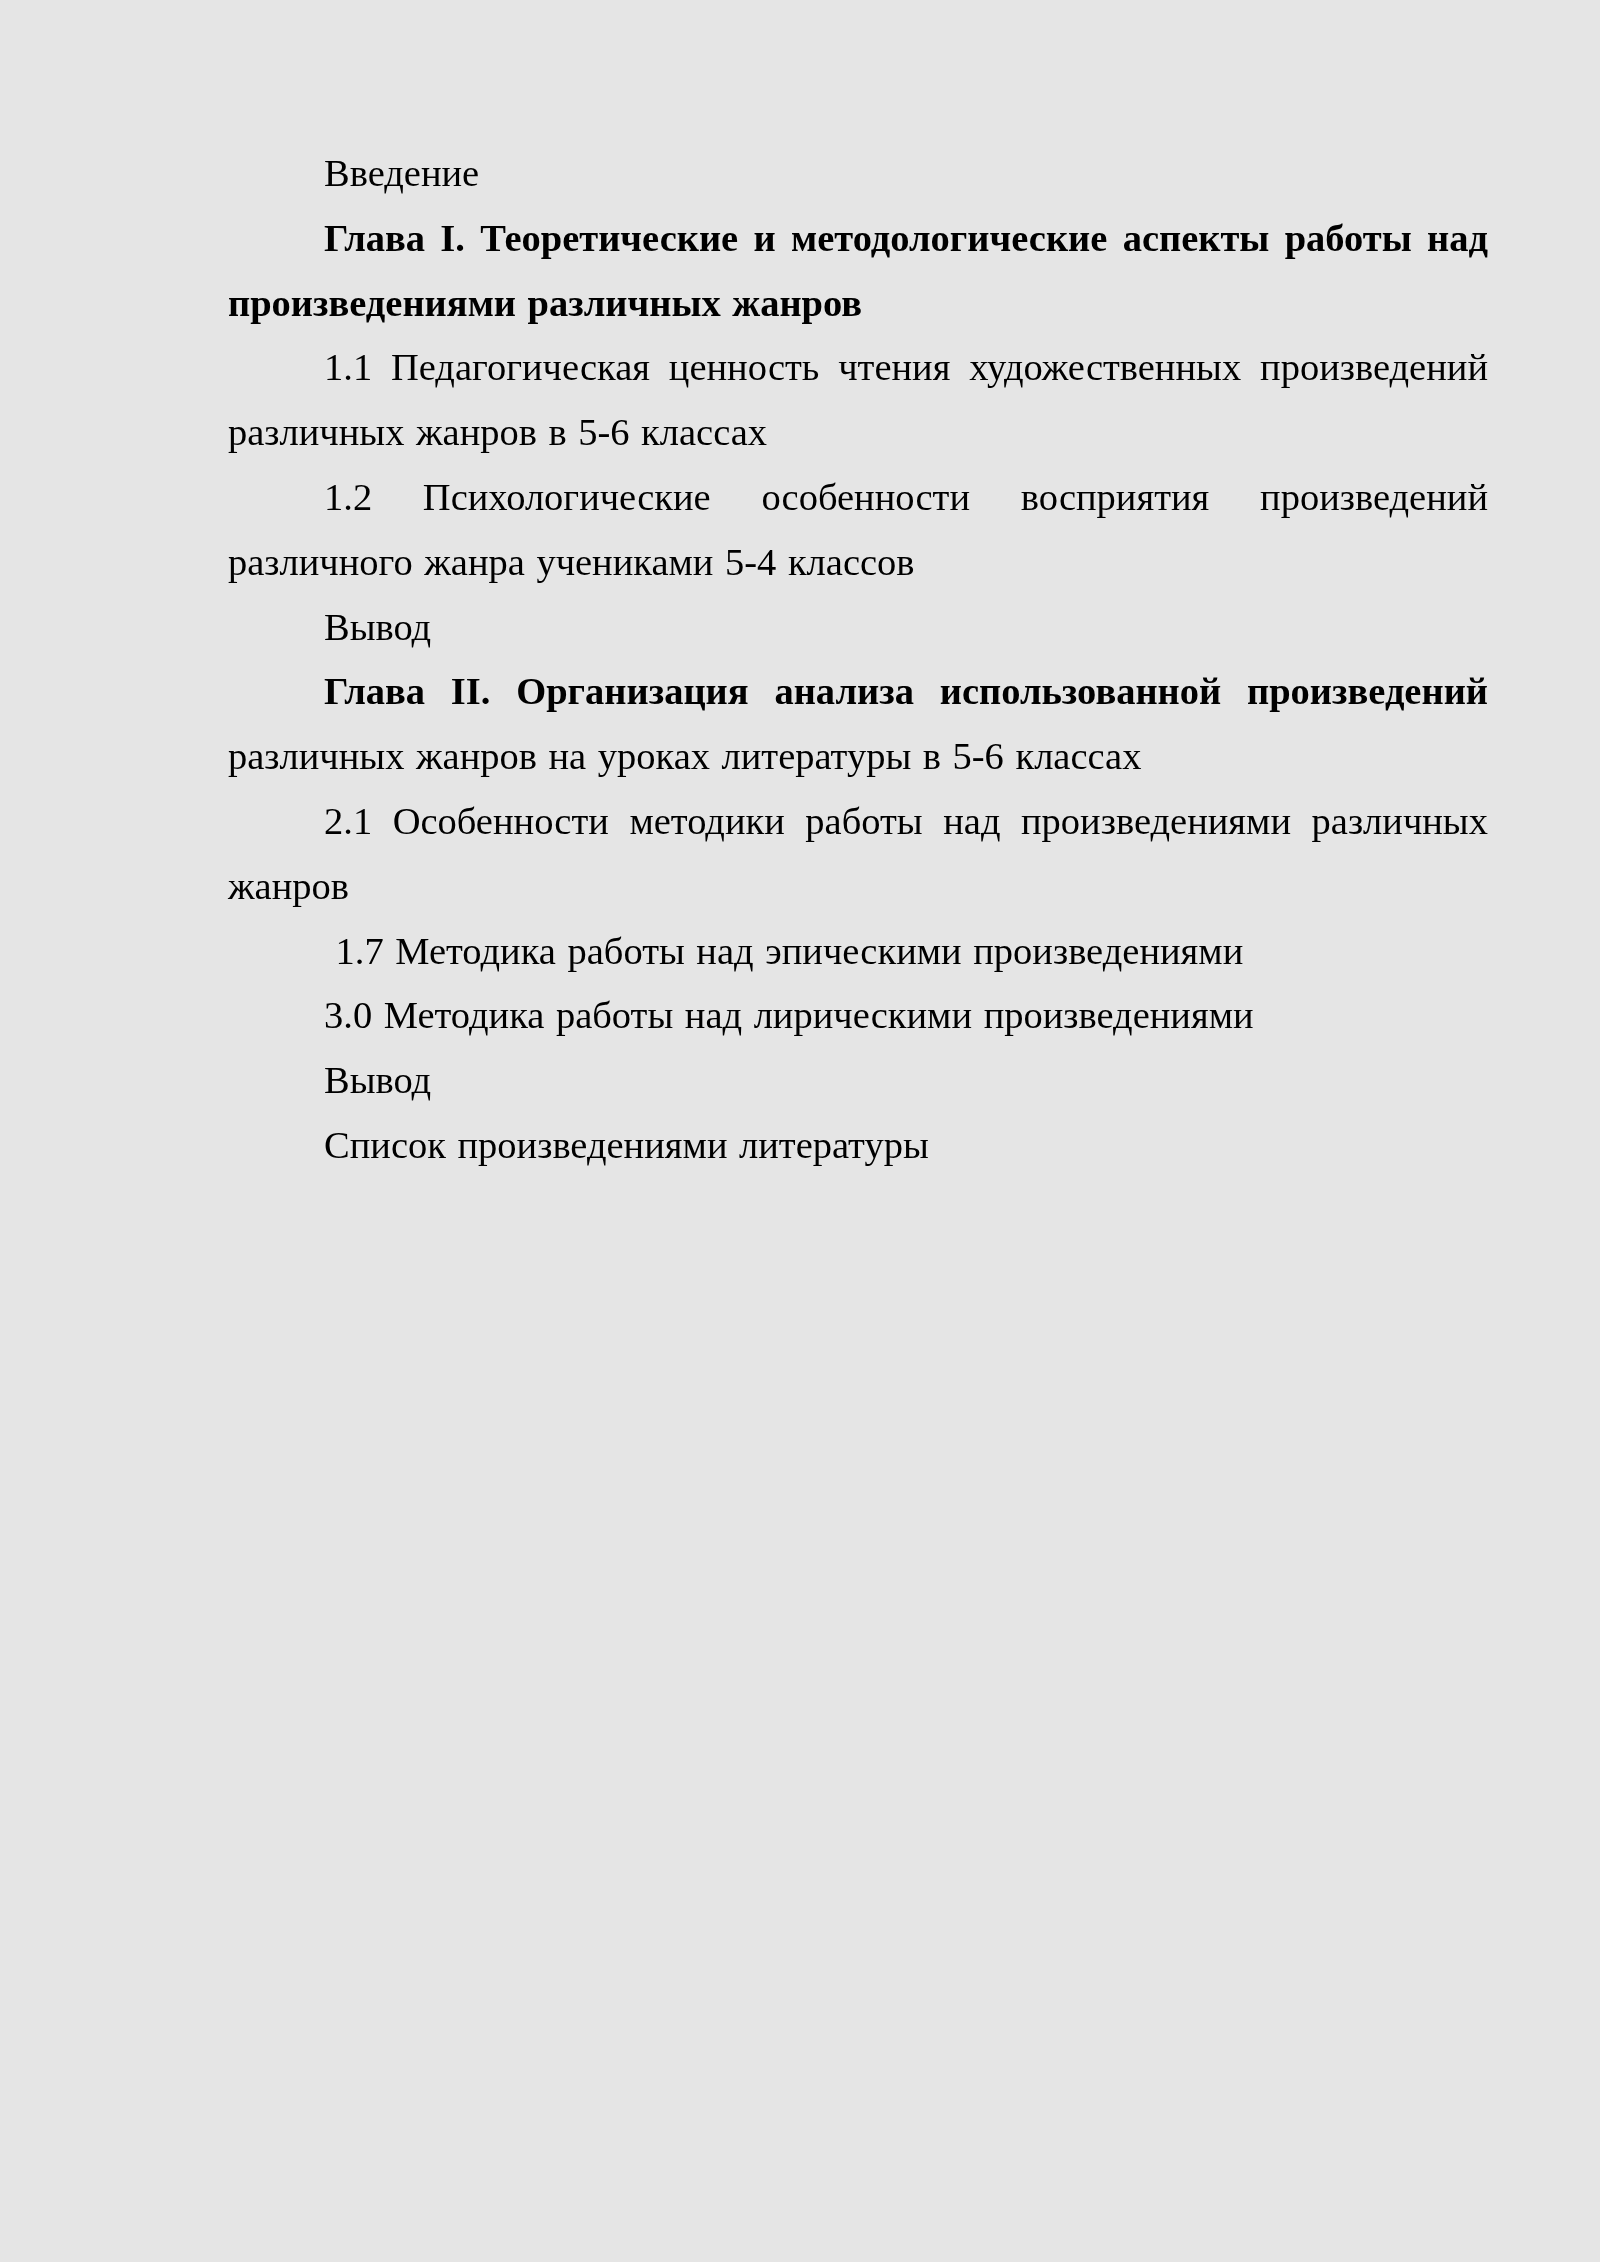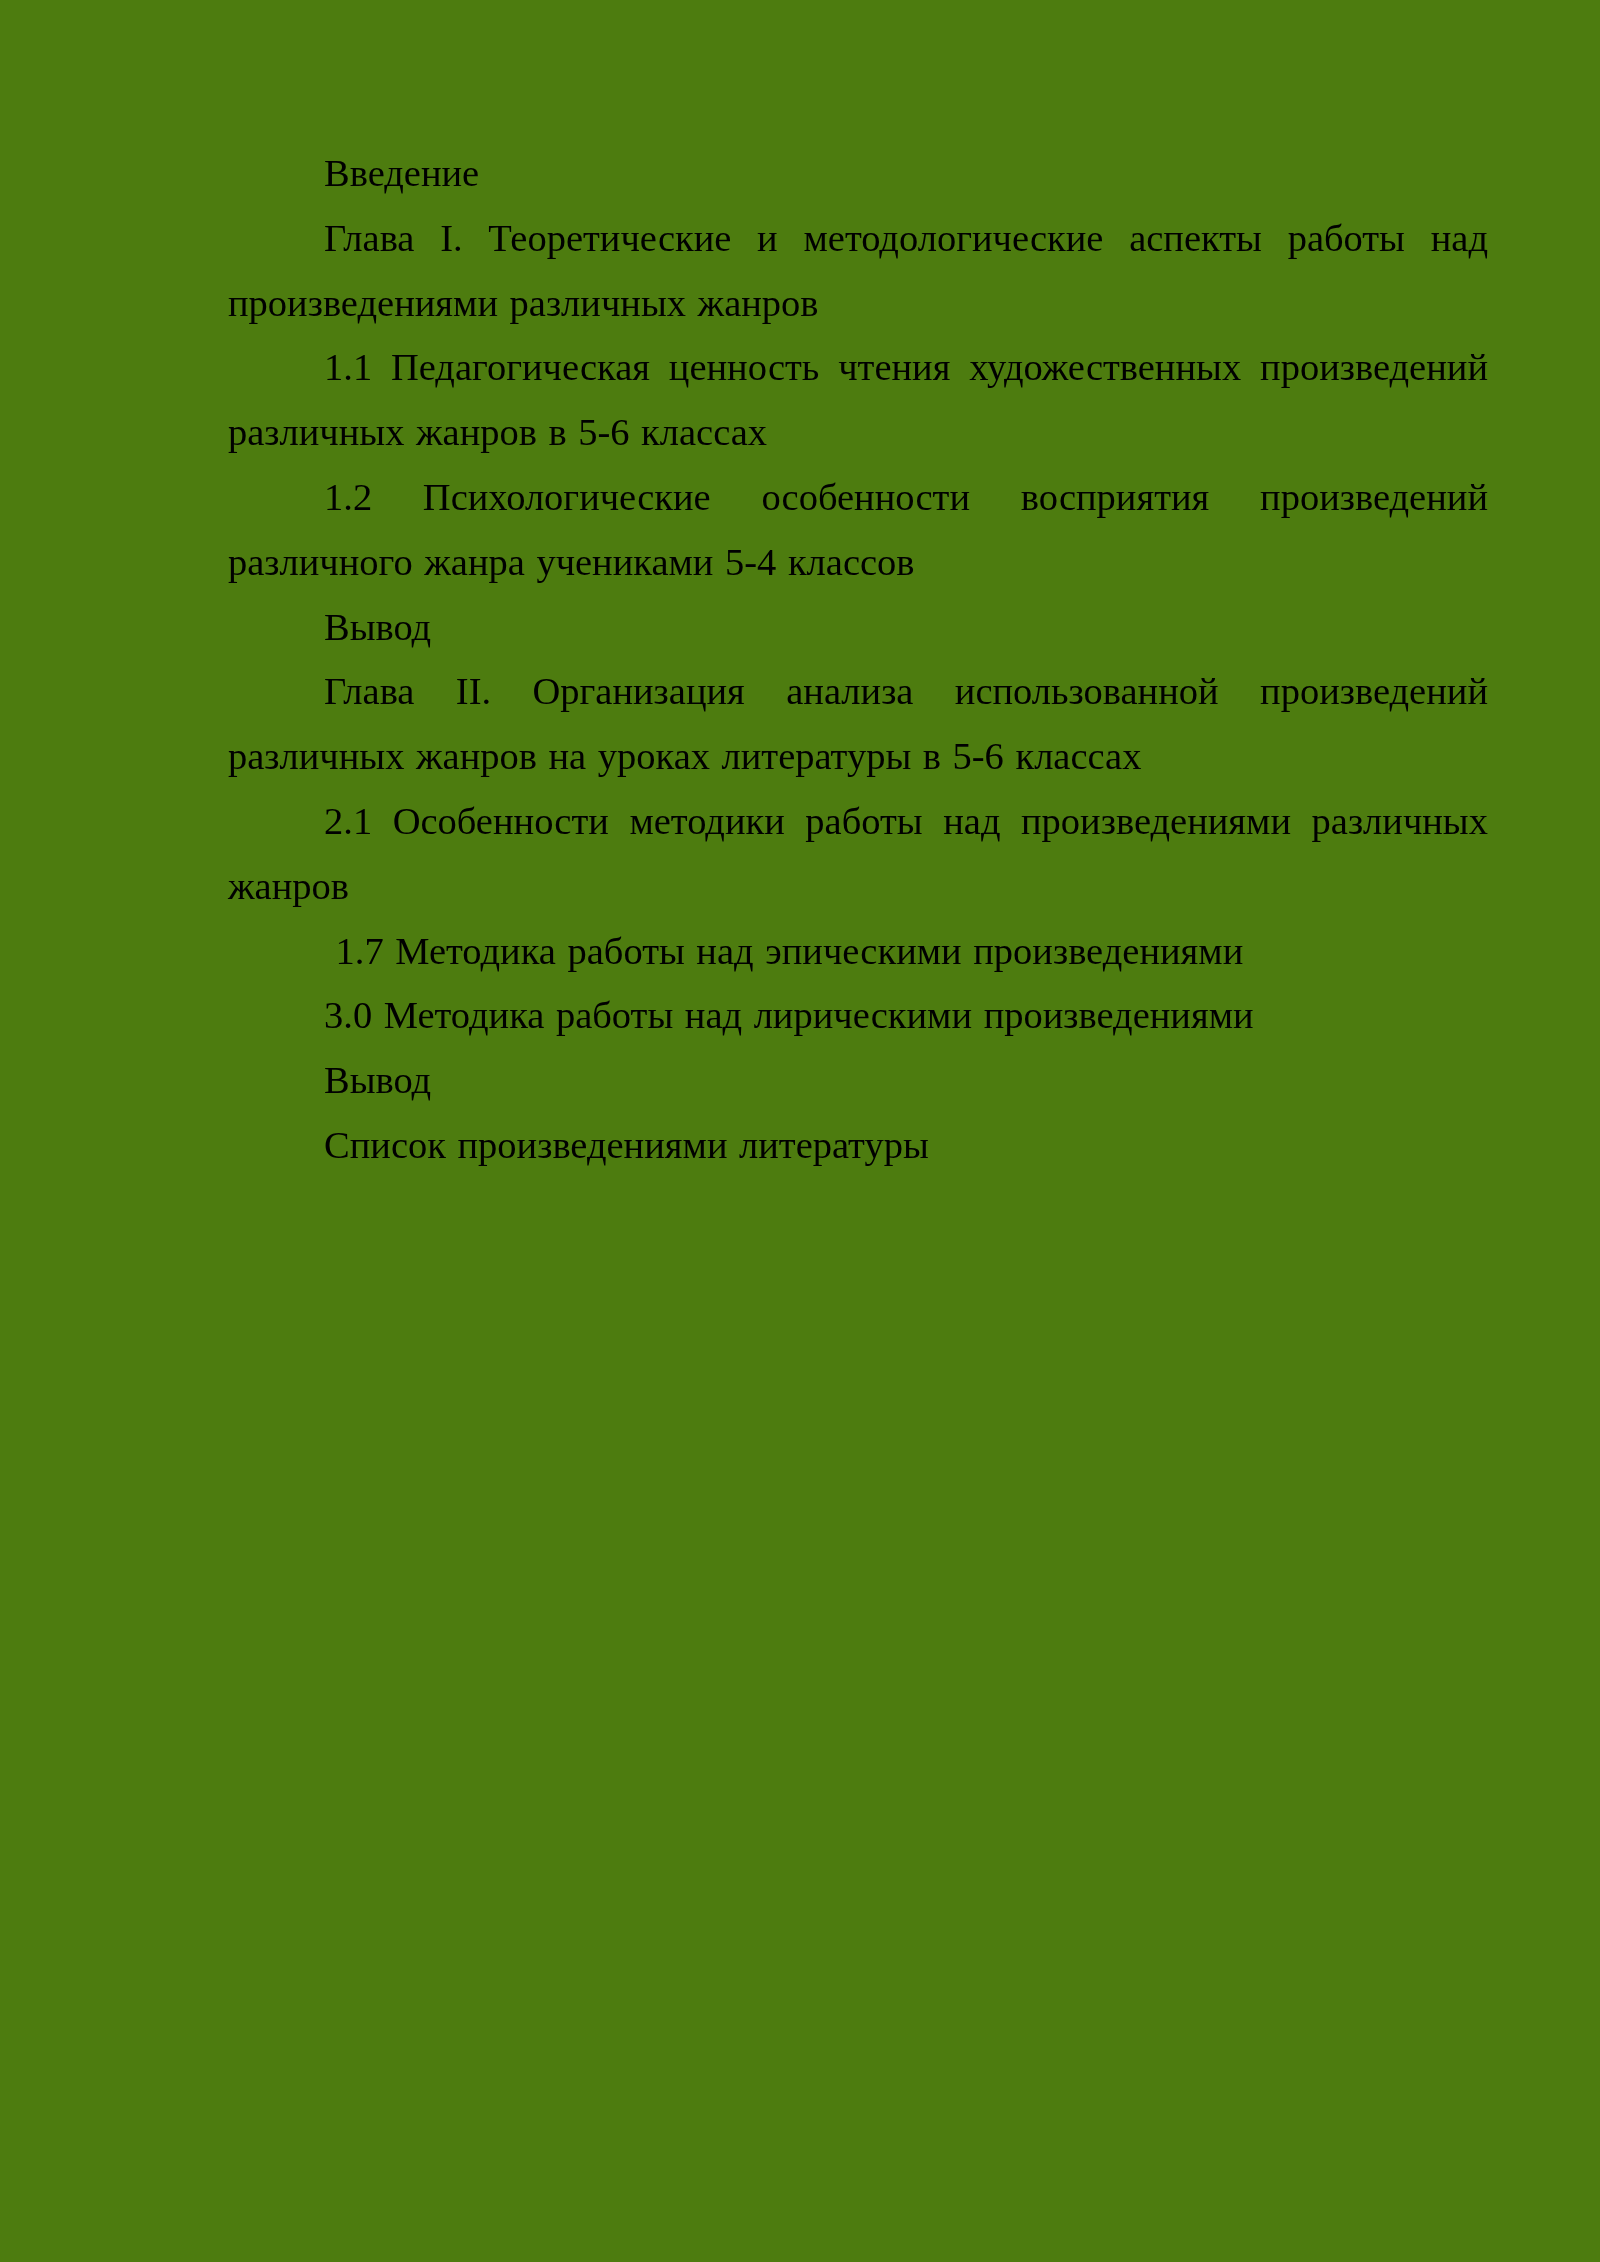--- a/index.html
+++ b/index.html
@@ -28,28 +28,28 @@
     line-height: 64.8px;
   }
   .para {
     margin: 0;
     text-align: justify;
     text-indent: 96px;
     white-space: pre-wrap;
     word-spacing: 0.05em;
   }
   .para b {
-    font-weight: normal;
+    font-weight: bold;
     margin-top: 44px;
   }
 </style>
 </head>
 <body>
 
-<div class="page" style="background: #4d7c0f; padding-left: 16px;">
+<div class="page" style="background: #e5e5e5; padding-left: 16px;">
   <div class="doc-body" style="color: rgb(0, 0, 0);">
       <p class="para"><span>Введение</span></p>
       <p class="para"><b>Глава I. Теоретические и методологические аспекты работы над произведениями различных жанров</b></p>
       <p class="para"><span>1.1 Педагогическая ценность чтения художественных произведений различных жанров в 5-6 классах</span></p>
       <p class="para"><span>1.2 Психологические особенности восприятия произведений различного жанра учениками 5-4 классов</span></p>
       <p class="para"><span>Вывод</span></p>
       <p class="para"><b>Глава II. Организация анализа использованной произведений</b><span> различных жанров на уроках литературы в 5-6 классах</span></p>
       <p class="para"><span>2.1 Особенности методики работы над произведениями различных жанров</span></p>
       <p class="para"><span> 1.7 Методика работы над эпическими произведениями</span></p>
       <p class="para"><span>3.0 Методика работы над лирическими произведениями</span></p>

